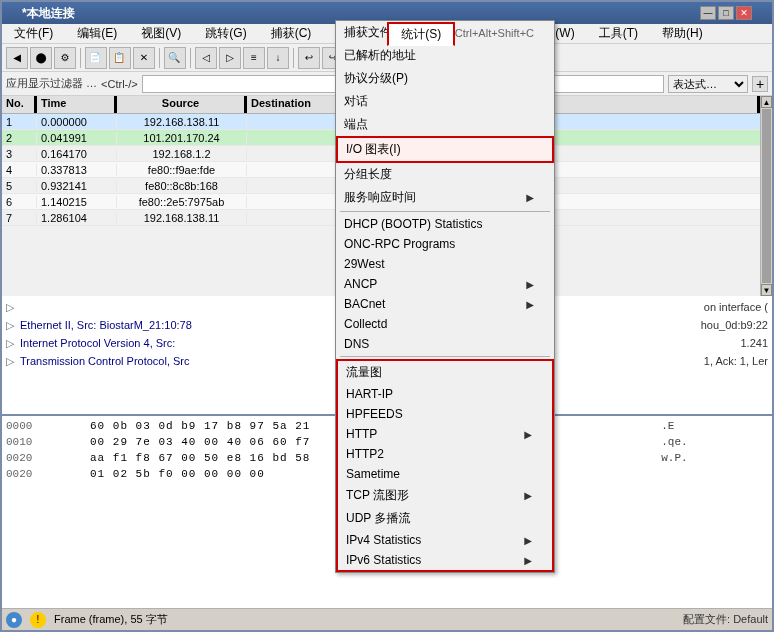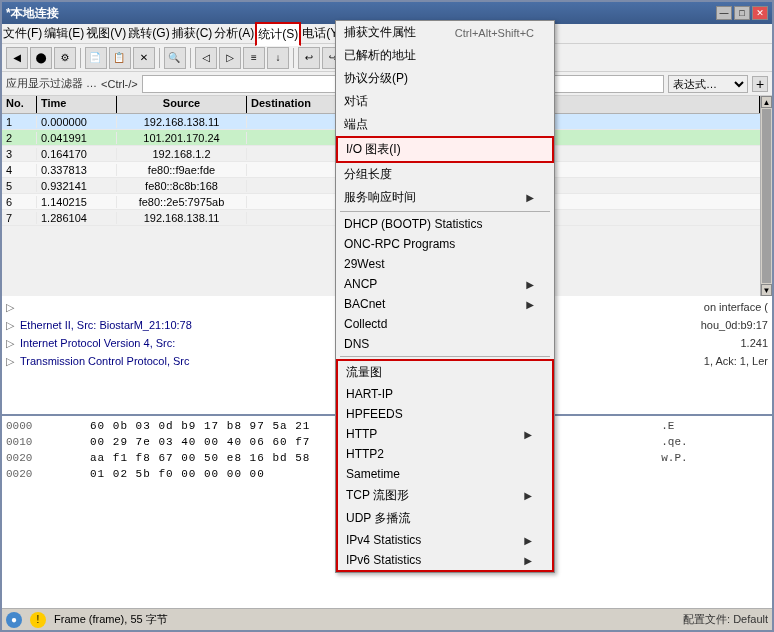--- a/index.html
+++ b/index.html
@@ -23,21 +23,21 @@
     }
 
     
     .title-bar {
       background: linear-gradient(to bottom, #4a6fa5, #3a5a8a);
       color: white;
       height: 22px;
       display: flex;
       align-items: center;
       justify-content: space-between;
-      padding: 0 4px;
+      padding: 0 20px;
       flex-shrink: 0;
     }
     .title-bar-text {
       font-size: 12px;
       font-weight: bold;
     }
     .title-bar-buttons {
       display: flex;
       gap: 2px;
     }
@@ -59,21 +59,21 @@
     .menu-bar {
       background: #f0f0f0;
       border-bottom: 1px solid #d0d0d0;
       display: flex;
       align-items: center;
       height: 20px;
       flex-shrink: 0;
       position: relative;
     }
     .menu-item {
-      padding: 2px 1px;
+      padding: 2px 12px;
       cursor: pointer;
       white-space: nowrap;
       font-size: 12px;
     }
     .menu-item.stats-active {
       background: white;
       border: 2px solid #cc0000;
       border-bottom: 1px solid white;
       z-index: 200;
       position: relative;
@@ -158,21 +158,21 @@
       position: relative;
     }
     .packet-list-header {
       display: flex;
       background: #e0e0e0;
       border-bottom: 1px solid #b0b0b0;
       height: 18px;
     }
     .col-header {
       padding: 1px 4px;
-      border-right: 1px solid #000000;
+      border-right: 3px solid #000000;
       font-size: 11px;
       font-weight: bold;
       white-space: nowrap;
       overflow: hidden;
     }
     .col-no { width: 35px; }
     .col-time { width: 80px; }
     .col-src { width: 130px; text-align: center; }
     .col-dst { width: 130px; }
     .col-prot { width: 50px; }
@@ -508,21 +508,21 @@
     </div>
 
     <div class="packet-detail">
       <div class="detail-item">
         <span class="detail-arrow">▷</span>
         <span style="color:#333;font-size:11px;margin-left:auto;">on interface (</span>
       </div>
       <div class="detail-item">
         <span class="detail-arrow">▷</span>
         <span class="detail-text">Ethernet II, Src: BiostarM_21:10:78</span>
-        <span style="color:#333;font-size:11px;margin-left:auto;">hou_0d:b9:17</span>
+        <span style="color:#333;font-size:11px;margin-left:auto;">hou_0d:b9:22</span>
       </div>
       <div class="detail-item">
         <span class="detail-arrow">▷</span>
         <span class="detail-text">Internet Protocol Version 4, Src:</span>
         <span style="color:#333;font-size:11px;margin-left:auto;">1.241</span>
       </div>
       <div class="detail-item">
         <span class="detail-arrow">▷</span>
         <span class="detail-text">Transmission Control Protocol, Src</span>
         <span style="color:#333;font-size:11px;margin-left:auto;">1, Ack: 1, Ler</span>

